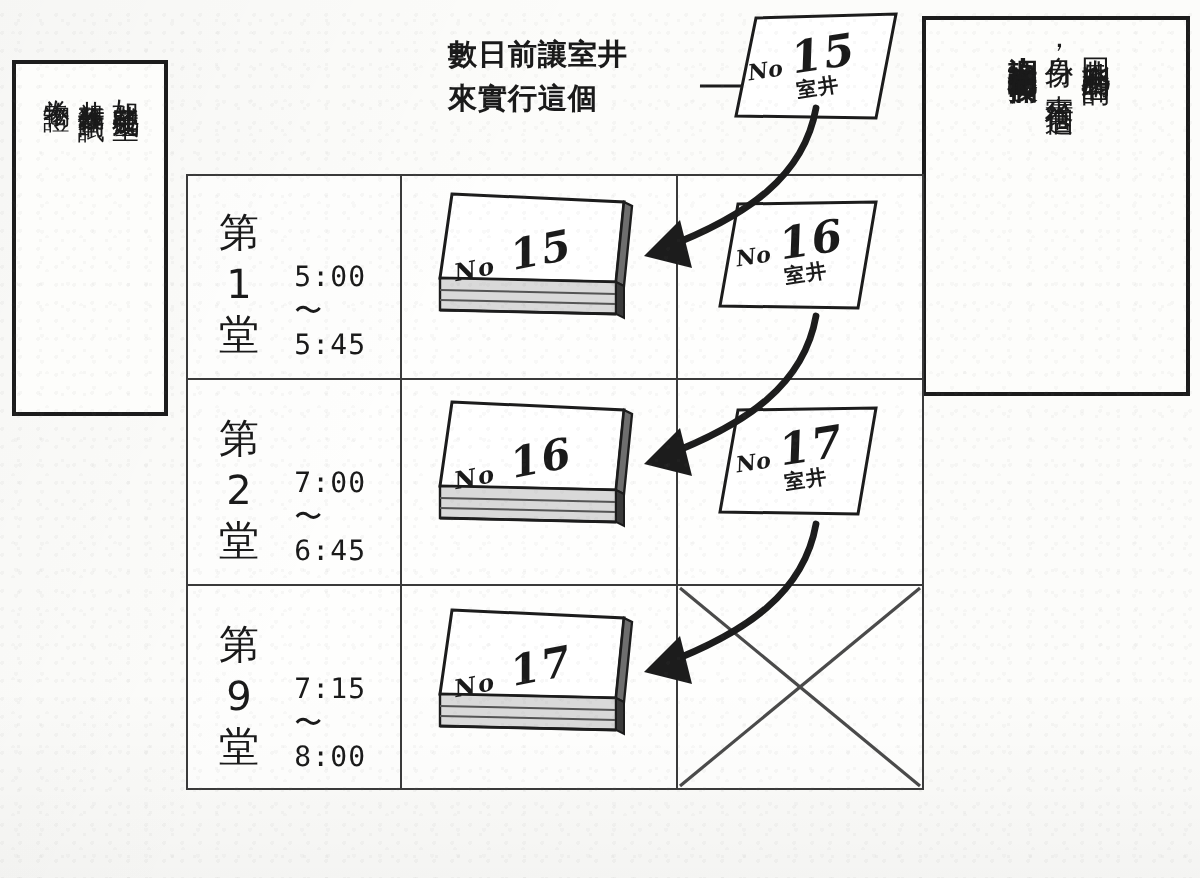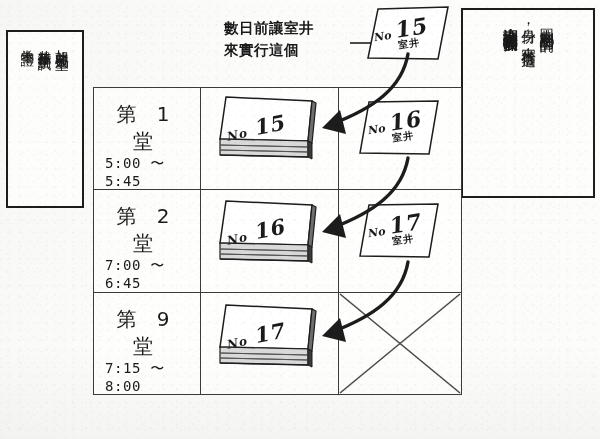--- a/index.html
+++ b/index.html
@@ -72,21 +72,21 @@
   #schedule-table .tbl-outline{
     position:absolute;inset:0;
     border:1.6px solid #3a3a3a;
     box-sizing:border-box;
     background:rgba(255,255,255,.55);
   }
   .row-line{position:absolute;left:0;width:100%;height:0;border-top:1.5px solid #3a3a3a;}
   .col-line{position:absolute;top:0;height:100%;width:0;border-left:1.5px solid #3a3a3a;}
 
   .cell{position:absolute;box-sizing:border-box;}
-  .period-cell{display:flex;flex-direction:column;justify-content:space-between;padding:14px 9px 8px 9px;}
+  .period-cell{display:flex;flex-direction:row;justify-content:space-between;padding:14px 9px 8px 9px;align-items:flex-end;}
   .period-name{
     font-size:20px;letter-spacing:7px;text-align:center;
     font-family:"DejaVu Sans","Liberation Sans",sans-serif;
   }
   .period-time{
     font-size:14px;letter-spacing:.6px;text-align:left;padding-left:3px;
     font-family:"DejaVu Sans Mono","Liberation Mono",monospace;
   }
 
   

